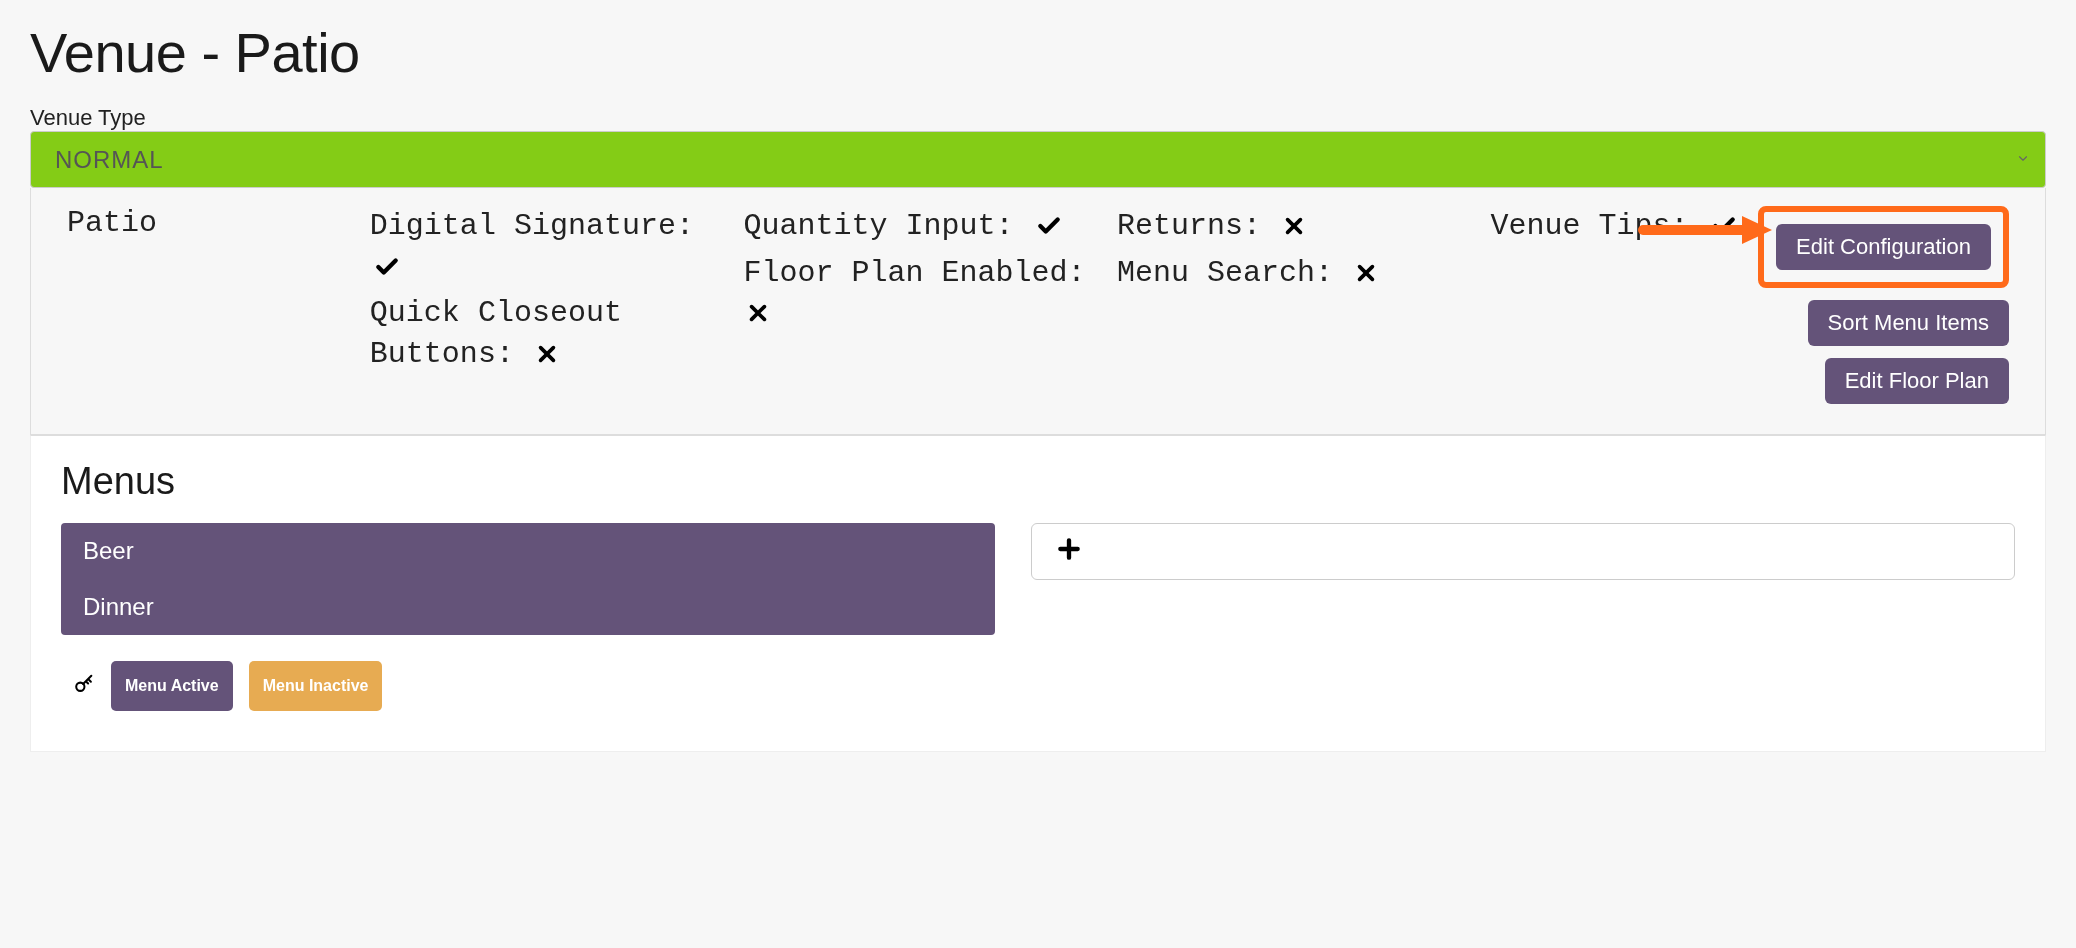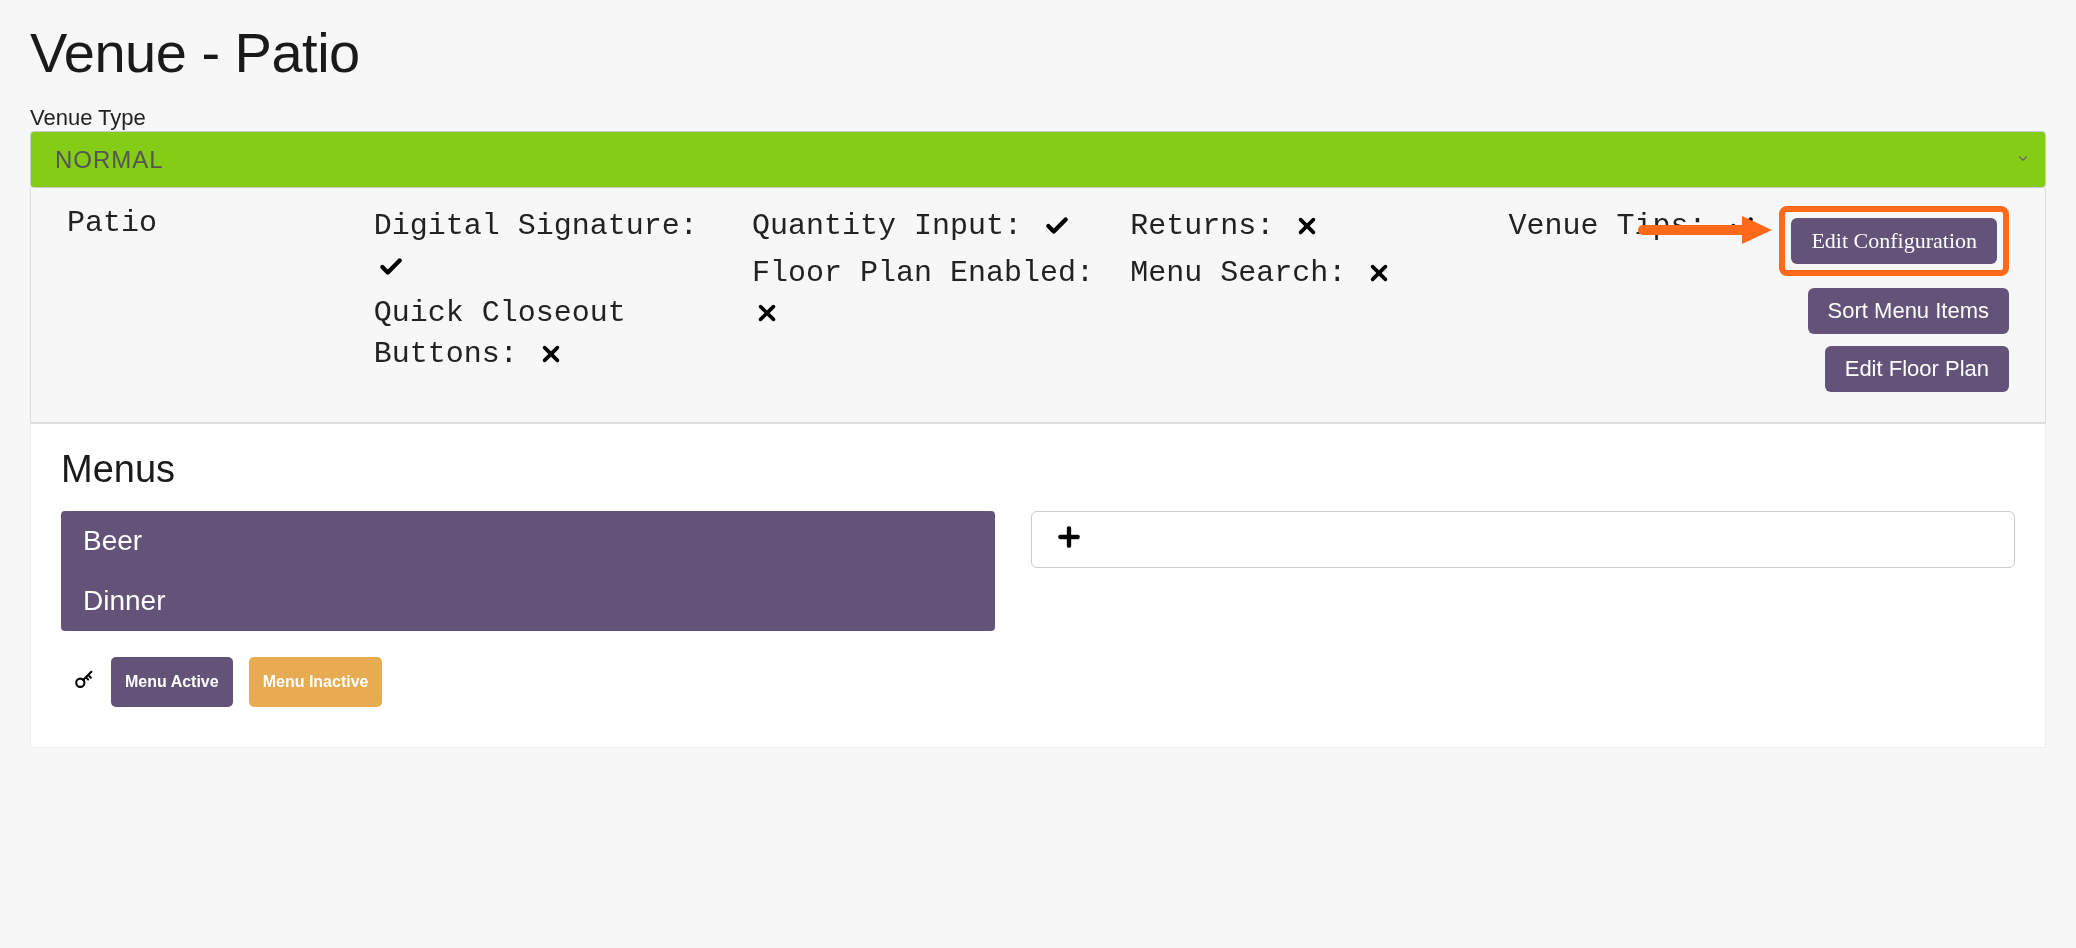--- a/index.html
+++ b/index.html
@@ -93,23 +93,22 @@
     .btn-col {
       flex: 0 0 auto;
       display: flex;
       flex-direction: column;
       align-items: flex-end;
       gap: 12px;
     }
     .highlight-box {
       border: 6px solid #ff6a1a;
       border-radius: 8px;
-      padding: 6px;
+      padding: 12px;
       display: inline-block;
-      font-family: Liberation Serif, serif;
     }
     .arrow-annotation {
       position: absolute;
       top: 24px;
       right: 268px;
       pointer-events: none;
     }
     .menus-card {
       background: #fff;
       border: 1px solid #eee;
@@ -130,21 +129,21 @@
     }
     .menu-list {
       flex: 1;
       background: #645379;
       border-radius: 4px;
       overflow: hidden;
     }
     .menu-item {
       color: #fff;
       padding: 14px 22px;
-      font-size: 28px;
+      font-size: 24px;
       cursor: pointer;
     }
     .menu-item + .menu-item { }
     .add-btn {
       flex: 1;
       border: 1px solid #ccc;
       background: #fff;
       border-radius: 6px;
       padding: 12px 24px;
       text-align: left;

